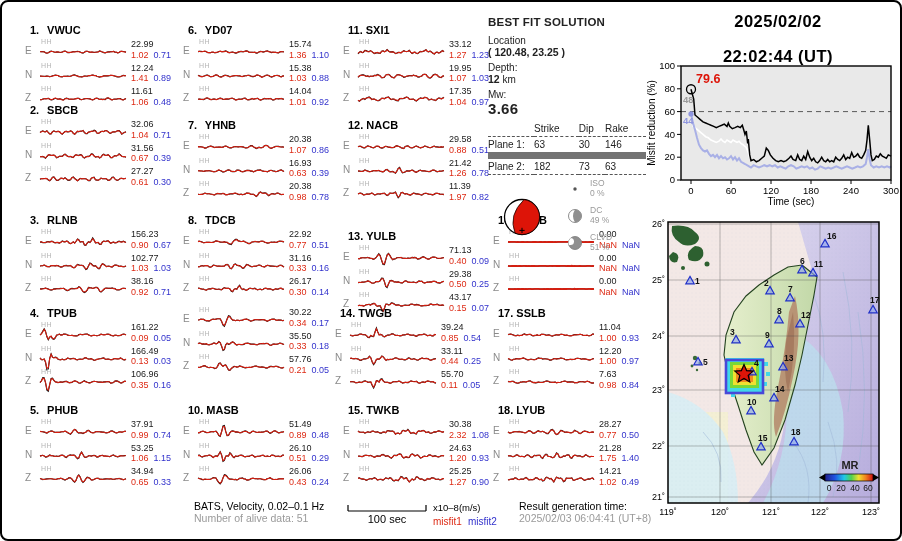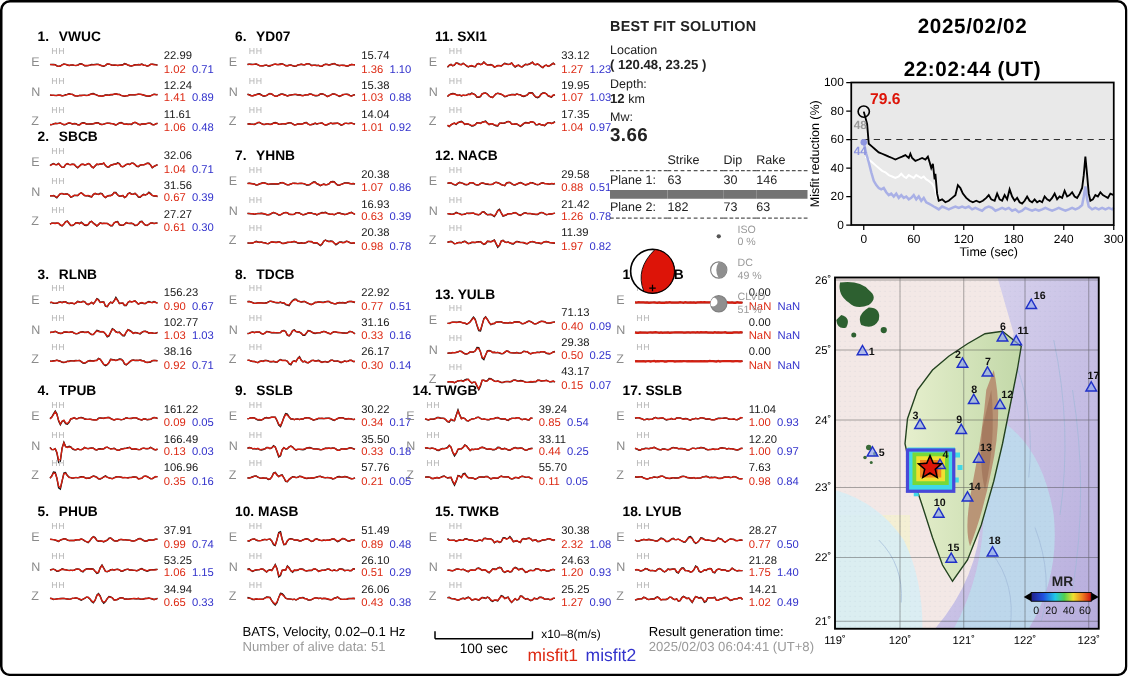--- a/index.html
+++ b/index.html
@@ -47,21 +47,21 @@
   #misfit-chart{position:absolute;left:643px;top:56px;}
   #taiwan-map{position:absolute;left:641px;top:210px;}
   svg text{font-family:"Liberation Sans","DejaVu Sans",sans-serif;}
   
   .foot{position:absolute;font-size:10.5px;color:#000;white-space:nowrap;}
   .foot .gray{color:#9a9a9a;}
   .scalebar{position:absolute;left:345px;top:501px;width:80px;}
   .scalebar svg{display:block;}
   .scalebar .sb-label{text-align:center;font-size:11px;margin-top:0px;}
   .unitnote{position:absolute;left:431px;top:500px;font-size:9.5px;}
-  .legendnote{position:absolute;left:420px;top:514px;font-size:14px;}
+  .legendnote{position:absolute;left:431px;top:514px;font-size:10px;}
   .legendnote .m1{color:#dd2a14;}
   .legendnote .m2{color:#3232cc;margin-left:6px;}
 </style>
 </head>
 <body>
 
 <div class="frame">
 
   <div id="stations-root">
       <div class="station" style="left: 18px; top: 22px;">
@@ -418,21 +418,20 @@
               <path d="M0.0,12.3 L1.4,12.2 L2.8,12.9 L4.2,13.0 L5.5,13.2 L6.9,13.7 L8.3,14.2 L9.7,13.2 L11.1,12.8 L12.5,13.2 L13.9,12.4 L15.3,12.5 L16.6,12.9 L18.0,13.2 L19.4,13.2 L20.8,13.2 L22.2,13.3 L23.6,13.8 L25.0,12.6 L26.4,11.8 L27.7,12.4 L29.1,12.4 L30.5,12.3 L31.9,13.0 L33.3,14.8 L34.7,15.4 L36.1,13.3 L37.5,12.8 L38.8,13.3 L40.2,11.0 L41.6,9.9 L43.0,12.2 L44.4,13.4 L45.8,13.0 L47.2,13.7 L48.5,14.3 L49.9,13.3 L51.3,12.5 L52.7,12.2 L54.1,12.8 L55.5,12.8 L56.9,12.5 L58.3,13.4 L59.6,13.8 L61.0,13.5 L62.4,13.3 L63.8,13.7 L65.2,13.3 L66.6,12.4 L68.0,12.1 L69.4,12.9 L70.7,12.9 L72.1,12.9 L73.5,13.2 L74.9,13.9 L76.3,13.4 L77.7,12.7 L79.1,13.2 L80.5,13.0 L81.8,12.4 L83.2,12.2 L84.6,13.2 L86.0,13.0" fill="none" stroke="#d41e10" stroke-width="1.1"></path>
             </svg>
           </span>
           <span class="nums">
             <div class="amp">26.17</div>
             <div><span class="m1">0.30</span><span class="m2">0.14</span></div>
           </span>
         </div>
       </div>
       <div class="station" style="left: 176px; top: 305px;">
-        <div class="st-header"><span class="st-num">9.</span><span class="st-nm"> SSLB</span></div>
         <div class="comp-row">
           <span class="comp-label">E</span>
           <span class="trace">
             <span class="hh">HH</span>
             <svg width="86" height="26" viewBox="0 0 86 26">
               <path d="M0.0,13.0 L1.4,12.7 L2.8,12.1 L4.2,12.2 L5.5,12.3 L6.9,13.3 L8.3,14.0 L9.7,13.9 L11.1,14.1 L12.5,13.3 L13.9,12.4 L15.3,12.0 L16.6,12.5 L18.0,12.1 L19.4,11.7 L20.8,11.7 L22.2,11.8 L23.6,14.6 L25.0,18.1 L26.4,19.3 L27.7,16.0 L29.1,11.9 L30.5,8.8 L31.9,9.3 L33.3,11.5 L34.7,13.2 L36.1,13.2 L37.5,13.7 L38.8,13.3 L40.2,13.2 L41.6,13.7 L43.0,13.2 L44.4,13.3 L45.8,12.5 L47.2,12.2 L48.5,12.1 L49.9,12.6 L51.3,13.2 L52.7,14.2 L54.1,13.7 L55.5,13.4 L56.9,12.7 L58.3,12.8 L59.6,12.7 L61.0,12.9 L62.4,12.6 L63.8,12.5 L65.2,12.6 L66.6,13.0 L68.0,13.8 L69.4,14.3 L70.7,13.6 L72.1,12.9 L73.5,12.2 L74.9,12.1 L76.3,12.1 L77.7,13.0 L79.1,13.2 L80.5,13.0 L81.8,13.1 L83.2,13.1 L84.6,13.7 L86.0,13.4" fill="none" stroke="#111" stroke-width="1.1"></path>
               <path d="M0.0,13.0 L1.4,12.7 L2.8,12.2 L4.2,12.4 L5.5,12.4 L6.9,13.1 L8.3,13.7 L9.7,13.6 L11.1,14.0 L12.5,13.4 L13.9,12.3 L15.3,12.3 L16.6,12.4 L18.0,12.2 L19.4,11.8 L20.8,11.8 L22.2,12.0 L23.6,14.2 L25.0,17.5 L26.4,18.5 L27.7,15.7 L29.1,12.3 L30.5,9.5 L31.9,10.0 L33.3,11.8 L34.7,13.0 L36.1,13.1 L37.5,13.7 L38.8,13.1 L40.2,13.3 L41.6,13.6 L43.0,13.2 L44.4,13.2 L45.8,12.4 L47.2,12.4 L48.5,12.1 L49.9,12.8 L51.3,13.2 L52.7,14.1 L54.1,13.7 L55.5,13.1 L56.9,12.5 L58.3,12.7 L59.6,12.6 L61.0,12.8 L62.4,12.9 L63.8,12.7 L65.2,12.6 L66.6,12.9 L68.0,13.5 L69.4,14.2 L70.7,13.4 L72.1,12.8 L73.5,12.3 L74.9,12.4 L76.3,12.3 L77.7,12.9 L79.1,13.3 L80.5,12.8 L81.8,13.0 L83.2,13.3 L84.6,13.7 L86.0,13.2" fill="none" stroke="#d41e10" stroke-width="1.1"></path>
             </svg>
           </span>
           <span class="nums">
@@ -503,21 +502,21 @@
           <span class="comp-label">Z</span>
           <span class="trace">
             <span class="hh">HH</span>
             <svg width="86" height="26" viewBox="0 0 86 26">
               <path d="M0.0,12.0 L1.4,12.4 L2.8,12.9 L4.2,13.6 L5.5,13.6 L6.9,13.2 L8.3,13.4 L9.7,13.5 L11.1,13.4 L12.5,13.3 L13.9,12.4 L15.3,11.5 L16.6,11.7 L18.0,11.9 L19.4,14.6 L20.8,16.6 L22.2,18.0 L23.6,16.1 L25.0,11.9 L26.4,8.6 L27.7,8.9 L29.1,10.3 L30.5,12.6 L31.9,13.1 L33.3,13.1 L34.7,13.3 L36.1,13.7 L37.5,13.4 L38.8,14.0 L40.2,13.4 L41.6,12.4 L43.0,12.2 L44.4,11.9 L45.8,12.7 L47.2,13.0 L48.5,14.0 L49.9,14.1 L51.3,13.7 L52.7,13.0 L54.1,12.3 L55.5,12.3 L56.9,12.8 L58.3,12.5 L59.6,13.0 L61.0,12.7 L62.4,12.8 L63.8,13.2 L65.2,13.7 L66.6,13.8 L68.0,13.5 L69.4,12.6 L70.7,12.2 L72.1,11.7 L73.5,12.7 L74.9,13.5 L76.3,13.5 L77.7,13.5 L79.1,13.5 L80.5,13.0 L81.8,12.8 L83.2,12.8 L84.6,12.7 L86.0,12.8" fill="none" stroke="#111" stroke-width="1.1"></path>
               <path d="M0.0,12.3 L1.4,12.7 L2.8,12.7 L4.2,13.3 L5.5,13.6 L6.9,13.0 L8.3,13.4 L9.7,13.2 L11.1,13.5 L12.5,13.5 L13.9,12.4 L15.3,12.0 L16.6,11.8 L18.0,12.3 L19.4,14.5 L20.8,16.1 L22.2,17.2 L23.6,15.6 L25.0,12.0 L26.4,9.3 L27.7,9.6 L29.1,10.9 L30.5,12.5 L31.9,13.1 L33.3,13.3 L34.7,13.3 L36.1,13.6 L37.5,13.3 L38.8,13.9 L40.2,13.4 L41.6,12.4 L43.0,12.2 L44.4,12.3 L45.8,13.0 L47.2,12.9 L48.5,13.9 L49.9,13.9 L51.3,13.7 L52.7,12.8 L54.1,12.4 L55.5,12.3 L56.9,12.8 L58.3,12.5 L59.6,13.0 L61.0,12.6 L62.4,12.8 L63.8,13.0 L65.2,13.4 L66.6,13.8 L68.0,13.6 L69.4,12.6 L70.7,12.5 L72.1,11.7 L73.5,12.6 L74.9,13.4 L76.3,13.5 L77.7,13.4 L79.1,13.5 L80.5,12.8 L81.8,12.9 L83.2,12.9 L84.6,12.6 L86.0,13.0" fill="none" stroke="#d41e10" stroke-width="1.1"></path>
             </svg>
           </span>
           <span class="nums">
             <div class="amp">26.06</div>
-            <div><span class="m1">0.43</span><span class="m2">0.38</span></div>
+            <div><span class="m1">0.43</span><span class="m2">0.24</span></div>
           </span>
         </div>
       </div>
       <div class="station" style="left: 336px; top: 22px;">
         <div class="st-header"><span class="st-num">11.</span><span class="st-nm"> SXI1</span></div>
         <div class="comp-row">
           <span class="comp-label">E</span>
           <span class="trace">
             <span class="hh">HH</span>
             <svg width="86" height="26" viewBox="0 0 86 26">
@@ -642,21 +641,21 @@
               <path d="M0.0,13.8 L1.4,13.3 L2.8,13.5 L4.2,13.5 L5.5,14.2 L6.9,13.5 L8.3,12.8 L9.7,12.5 L11.1,12.4 L12.5,13.0 L13.9,11.9 L15.3,11.4 L16.6,11.5 L18.0,13.3 L19.4,14.4 L20.8,13.8 L22.2,13.9 L23.6,17.0 L25.0,19.8 L26.4,16.8 L27.7,12.3 L29.1,12.1 L30.5,13.0 L31.9,12.6 L33.3,10.8 L34.7,11.0 L36.1,11.8 L37.5,12.9 L38.8,13.1 L40.2,12.8 L41.6,13.3 L43.0,14.1 L44.4,14.0 L45.8,13.3 L47.2,13.1 L48.5,13.2 L49.9,13.4 L51.3,13.2 L52.7,12.2 L54.1,12.0 L55.5,12.6 L56.9,12.9 L58.3,12.4 L59.6,12.6 L61.0,13.1 L62.4,13.7 L63.8,13.9 L65.2,13.7 L66.6,13.5 L68.0,13.7 L69.4,13.5 L70.7,13.4 L72.1,12.1 L73.5,12.1 L74.9,12.9 L76.3,12.6 L77.7,12.5 L79.1,12.1 L80.5,12.8 L81.8,13.4 L83.2,13.4 L84.6,13.0 L86.0,13.5" fill="none" stroke="#111" stroke-width="1.1"></path>
               <path d="M0.0,13.6 L1.4,13.3 L2.8,13.6 L4.2,13.4 L5.5,14.1 L6.9,13.6 L8.3,12.6 L9.7,12.7 L11.1,12.3 L12.5,13.2 L13.9,12.3 L15.3,11.9 L16.6,11.5 L18.0,13.0 L19.4,14.4 L20.8,13.7 L22.2,13.8 L23.6,16.5 L25.0,19.0 L26.4,16.0 L27.7,12.2 L29.1,12.2 L30.5,13.0 L31.9,12.7 L33.3,11.3 L34.7,11.2 L36.1,12.2 L37.5,12.8 L38.8,13.3 L40.2,12.8 L41.6,13.4 L43.0,13.7 L44.4,13.9 L45.8,13.5 L47.2,13.3 L48.5,13.3 L49.9,13.5 L51.3,12.9 L52.7,12.1 L54.1,12.3 L55.5,12.5 L56.9,13.1 L58.3,12.7 L59.6,12.9 L61.0,13.1 L62.4,13.8 L63.8,13.9 L65.2,13.8 L66.6,13.2 L68.0,13.4 L69.4,13.2 L70.7,13.3 L72.1,12.2 L73.5,12.4 L74.9,12.6 L76.3,12.5 L77.7,12.7 L79.1,12.4 L80.5,12.9 L81.8,13.5 L83.2,13.1 L84.6,12.8 L86.0,13.6" fill="none" stroke="#d41e10" stroke-width="1.1"></path>
             </svg>
           </span>
           <span class="nums">
             <div class="amp">43.17</div>
             <div><span class="m1">0.15</span><span class="m2">0.07</span></div>
           </span>
         </div>
       </div>
-      <div class="station" style="left: 318px; top: 305px;">
+      <div class="station" style="left: 328px; top: 305px;">
         <div class="st-header"><span class="st-num">14.</span><span class="st-nm"> TWGB</span></div>
         <div class="comp-row">
           <span class="comp-label">E</span>
           <span class="trace">
             <span class="hh">HH</span>
             <svg width="86" height="26" viewBox="0 0 86 26">
               <path d="M0.0,13.0 L1.4,13.7 L2.8,14.0 L4.2,13.5 L5.5,13.3 L6.9,13.4 L8.3,12.8 L9.7,12.0 L11.1,12.0 L12.5,12.6 L13.9,12.6 L15.3,12.8 L16.6,13.8 L18.0,15.4 L19.4,15.7 L20.8,13.5 L22.2,14.5 L23.6,14.6 L25.0,10.0 L26.4,5.9 L27.7,9.7 L29.1,12.7 L30.5,12.4 L31.9,12.8 L33.3,14.5 L34.7,14.8 L36.1,13.8 L37.5,13.1 L38.8,13.1 L40.2,12.7 L41.6,11.9 L43.0,11.8 L44.4,12.8 L45.8,13.5 L47.2,13.2 L48.5,13.5 L49.9,13.9 L51.3,13.8 L52.7,13.0 L54.1,12.9 L55.5,12.8 L56.9,12.2 L58.3,12.0 L59.6,12.7 L61.0,13.2 L62.4,13.2 L63.8,13.0 L65.2,13.9 L66.6,14.3 L68.0,13.2 L69.4,12.6 L70.7,12.7 L72.1,12.7 L73.5,12.1 L74.9,12.2 L76.3,13.0 L77.7,13.7 L79.1,13.3 L80.5,13.3 L81.8,13.9 L83.2,14.0 L84.6,12.5 L86.0,12.5" fill="none" stroke="#111" stroke-width="1.1"></path>
               <path d="M0.0,13.2 L1.4,13.3 L2.8,14.0 L4.2,13.2 L5.5,13.3 L6.9,13.3 L8.3,13.0 L9.7,12.2 L11.1,12.1 L12.5,12.5 L13.9,12.7 L15.3,12.7 L16.6,13.6 L18.0,15.2 L19.4,15.2 L20.8,13.5 L22.2,14.0 L23.6,14.4 L25.0,10.3 L26.4,6.7 L27.7,9.9 L29.1,13.0 L30.5,12.4 L31.9,12.9 L33.3,14.3 L34.7,14.7 L36.1,13.9 L37.5,13.3 L38.8,13.0 L40.2,12.7 L41.6,12.0 L43.0,12.0 L44.4,12.7 L45.8,13.5 L47.2,13.2 L48.5,13.5 L49.9,13.6 L51.3,13.7 L52.7,12.9 L54.1,13.0 L55.5,12.8 L56.9,12.1 L58.3,12.2 L59.6,12.9 L61.0,13.1 L62.4,13.0 L63.8,13.0 L65.2,13.9 L66.6,14.1 L68.0,13.0 L69.4,12.9 L70.7,12.5 L72.1,12.8 L73.5,12.2 L74.9,12.1 L76.3,13.1 L77.7,13.8 L79.1,13.3 L80.5,13.1 L81.8,13.6 L83.2,13.9 L84.6,12.4 L86.0,12.7" fill="none" stroke="#d41e10" stroke-width="1.1"></path>
             </svg>
           </span>

